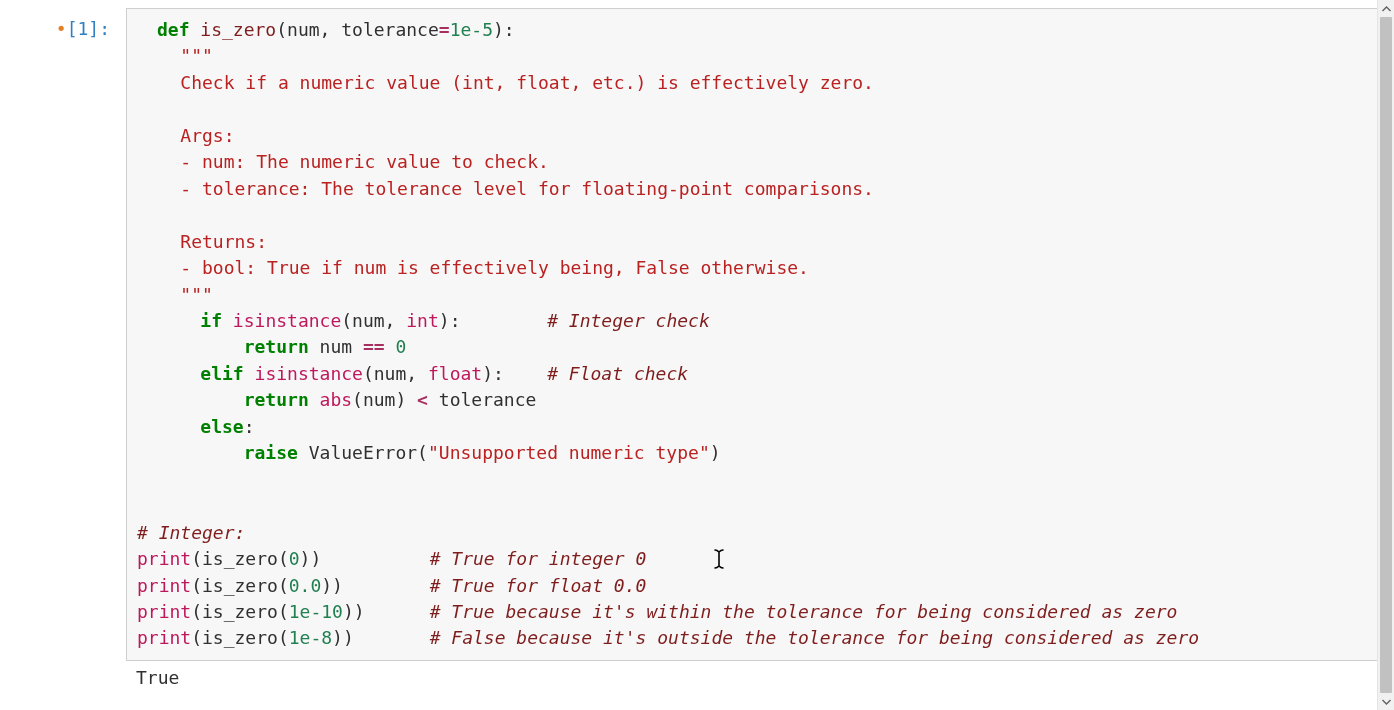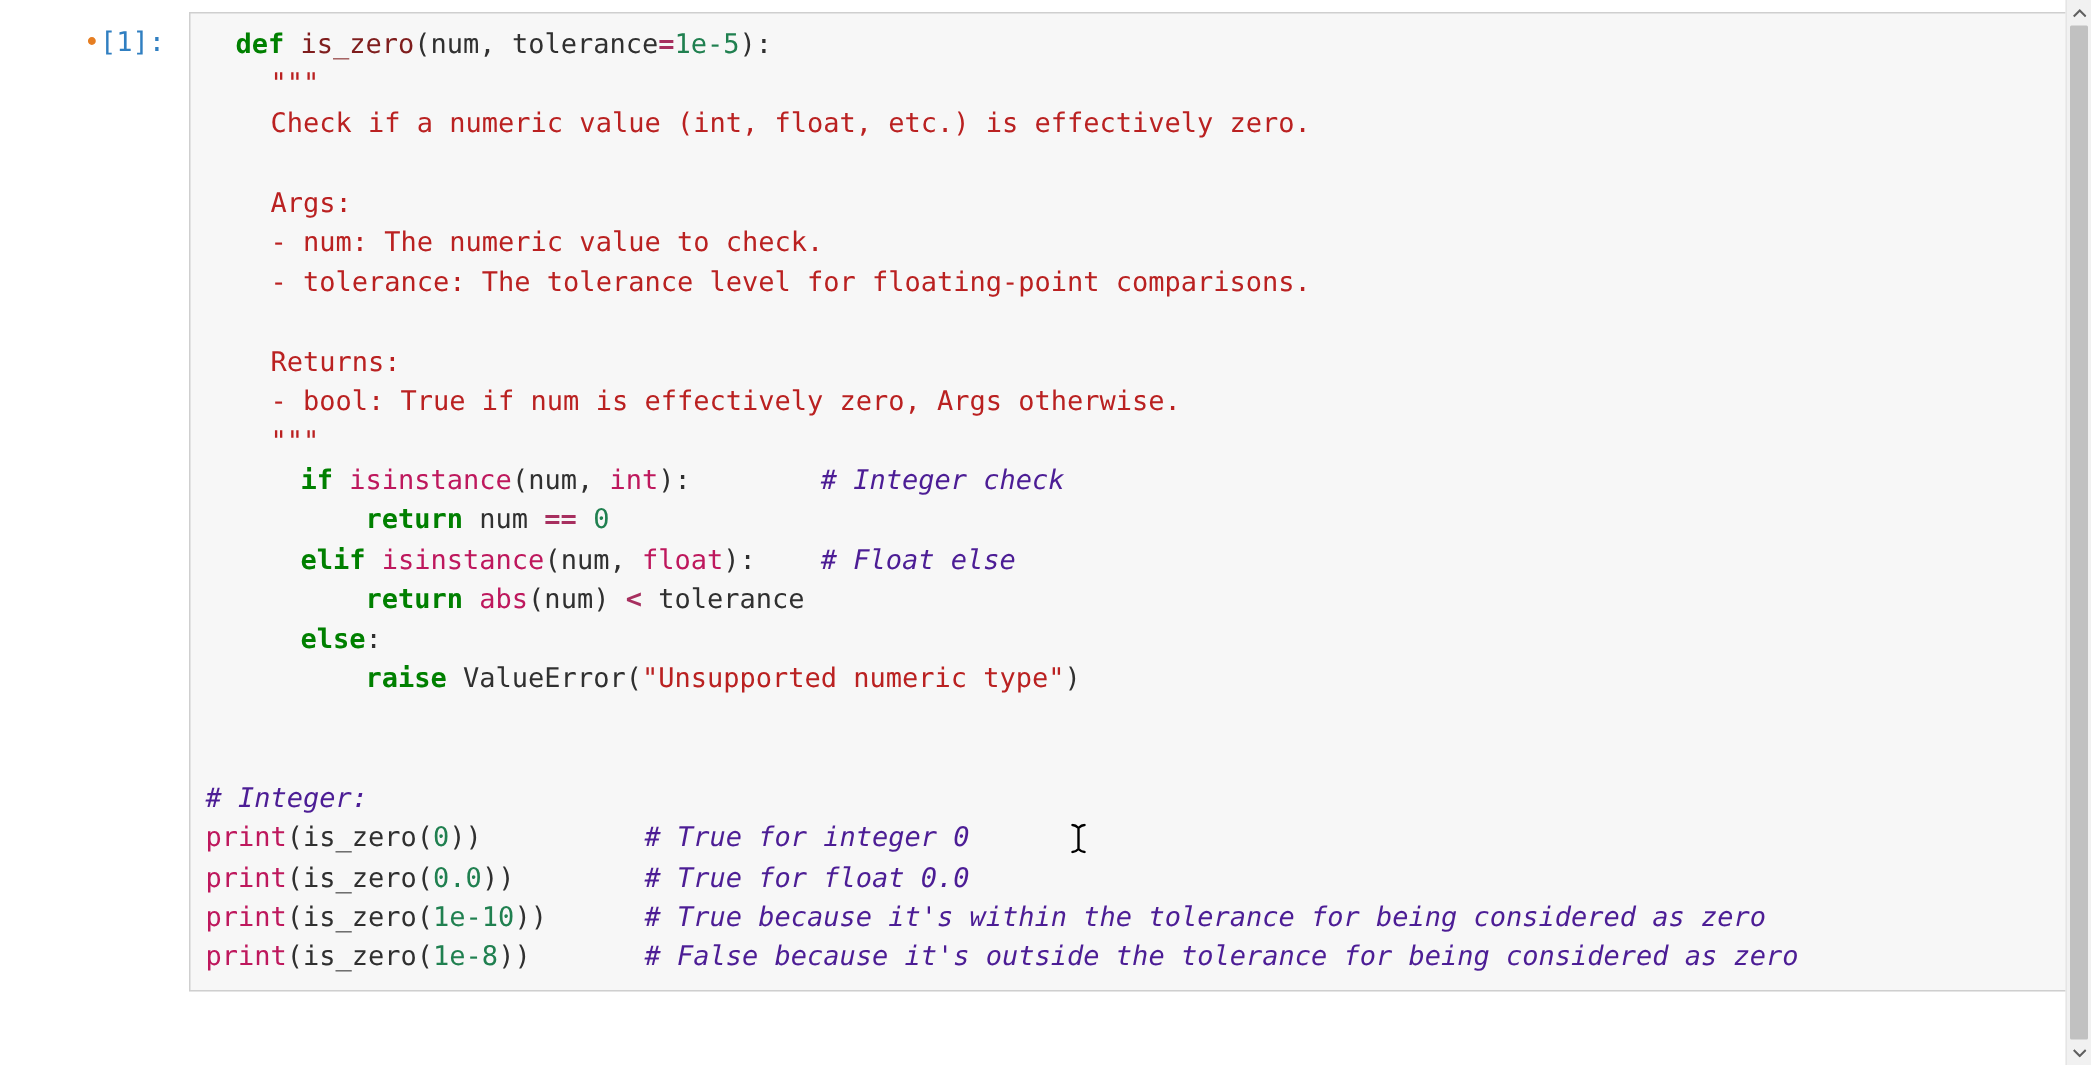--- a/index.html
+++ b/index.html
@@ -54,21 +54,21 @@
     font-size: 18px;
     line-height: 1.47;
     white-space: pre;
     color: #303030;
   }
   .kw { color: #008000; font-weight: bold; margin-left: 20px; }
   .fn { color: #7f1d1d; }
   .bi { color: #be185d; }
   .op { color: #a72f5f; font-weight: bold; }
   .str { color: #ba2121; }
-  .com { color: #4c1d95; font-style: italic; }
+  .com { color: #7f1d1d; font-style: italic; }
   .num { color: #208050; }
   .punc { color: #303030; }
 
   .output-cell {
     display: flex;
     padding: 0 8px 0 60px;
   }
   .output-area {
     margin-left: 66px;
     flex: 1;
@@ -133,38 +133,43 @@
       <div class="input-area">
 <pre class="code"><span class="kw">def</span><span class="fn"> is_zero</span><span class="punc">(</span><span>num</span><span>, </span><span>tolerance</span><span class="op">=</span><span class="num">1e-5</span><span class="punc">):</span>
 <span class="str">    """</span>
 <span class="str">    Check if a numeric value (int, float, etc.) is effectively zero.</span>
 <span></span>
 <span class="str">    Args:</span>
 <span class="str">    - num: The numeric value to check.</span>
 <span class="str">    - tolerance: The tolerance level for floating-point comparisons.</span>
 <span></span>
 <span class="str">    Returns:</span>
-<span class="str">    - bool: True if num is effectively zero, Args otherwise.</span>
+<span class="str">    - bool: True if num is effectively being, False otherwise.</span>
 <span class="str">    """</span>
 <span class="kw">    if</span><span class="bi"> isinstance</span><span>(num, </span><span class="bi">int</span><span class="punc">):</span><span>        </span><span class="com"># Integer check</span>
 <span class="kw">        return</span><span> num </span><span class="op">==</span><span class="num"> 0</span>
-<span class="kw">    elif</span><span class="bi"> isinstance</span><span>(num, </span><span class="bi">float</span><span class="punc">):</span><span>    </span><span class="com"># Float else</span>
+<span class="kw">    elif</span><span class="bi"> isinstance</span><span>(num, </span><span class="bi">float</span><span class="punc">):</span><span>    </span><span class="com"># Float check</span>
 <span class="kw">        return</span><span class="bi"> abs</span><span>(num) </span><span class="op">&lt;</span><span> tolerance</span>
 <span class="kw">    else</span><span class="punc">:</span>
 <span class="kw">        raise</span><span> ValueError</span><span class="punc">(</span><span class="str">"Unsupported numeric type"</span><span class="punc">)</span>
 <span></span>
 <span></span>
 <span class="com"># Integer:</span>
 <span class="bi">print</span><span>(is_zero(</span><span class="num">0</span><span>))</span><span>          </span><span class="com"># True for integer 0</span>
 <span class="bi">print</span><span>(is_zero(</span><span class="num">0.0</span><span>))</span><span>        </span><span class="com"># True for float 0.0</span>
 <span class="bi">print</span><span>(is_zero(</span><span class="num">1e-10</span><span>))</span><span>      </span><span class="com"># True because it's within the tolerance for being considered as zero</span>
 <span class="bi">print</span><span>(is_zero(</span><span class="num">1e-8</span><span>))</span><span>       </span><span class="com"># False because it's outside the tolerance for being considered as zero</span></pre>
       </div>
     </div>
 
+    <div class="output-cell">
+      <div class="output-area">
+        <pre class="output">True</pre>
+      </div>
+    </div>
 
   </div>
 
   <div class="scrollbar-v">
     <div class="sb-btn">
       <svg width="9" height="6" viewBox="0 0 9 6">
           <path d="M0.5 5 L4.5 1 L8.5 5" fill="none" stroke="#606060" stroke-width="1.4"></path>
         </svg>
     </div>
     <div class="sb-track">

